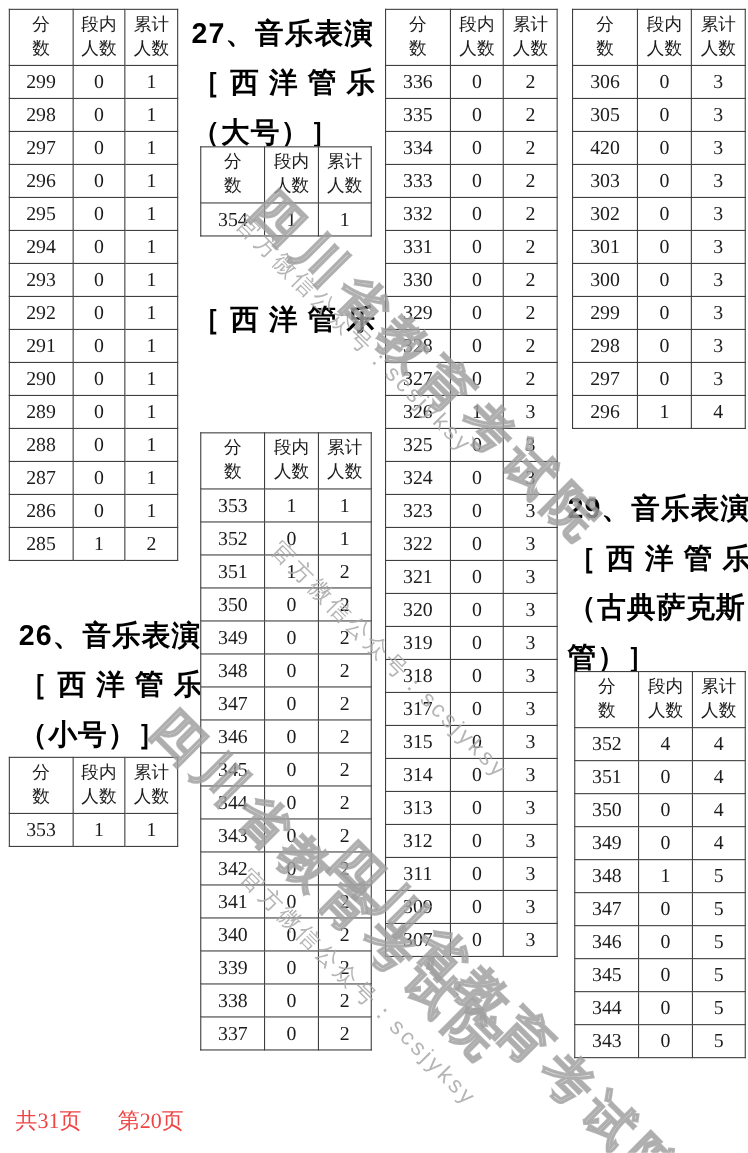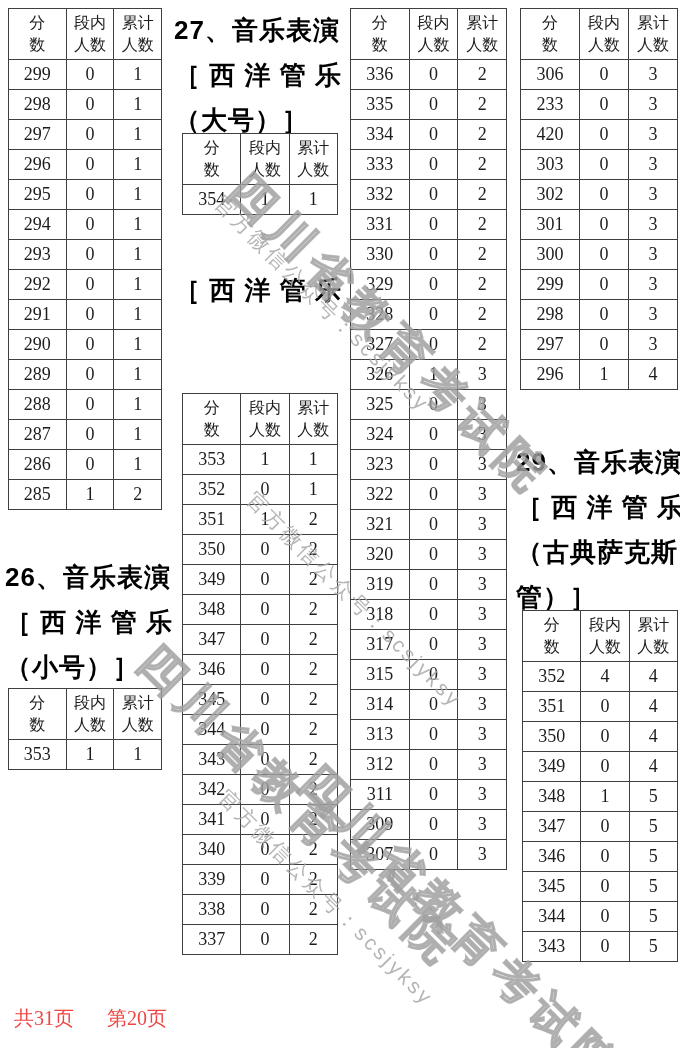--- a/index.html
+++ b/index.html
@@ -132,21 +132,21 @@
           <td>1</td>
         </tr>
         <tr>
           <td>285</td>
           <td>1</td>
           <td>2</td>
         </tr>
       </tbody>
     </table>
 
-  <div class="heading" style="left:5px;top:555px;width:158px">
+  <div class="heading" style="left:17px;top:555px;width:158px">
       <div class="h-line">26、音乐表演</div>
       <div class="h-line">［ 西 洋 管 乐</div>
       <div class="h-line">（小号）］</div>
     </div>
 
   <table class="score-table" style="left:8px;top:688px;width:154px">
       <thead>
         <tr>
           <th>分
 数</th>
@@ -456,21 +456,21 @@
 人数</th>
         </tr>
       </thead>
       <tbody>
         <tr>
           <td>306</td>
           <td>0</td>
           <td>3</td>
         </tr>
         <tr>
-          <td>233</td>
+          <td>305</td>
           <td>0</td>
           <td>3</td>
         </tr>
         <tr>
           <td>420</td>
           <td>0</td>
           <td>3</td>
         </tr>
         <tr>
           <td>303</td>

